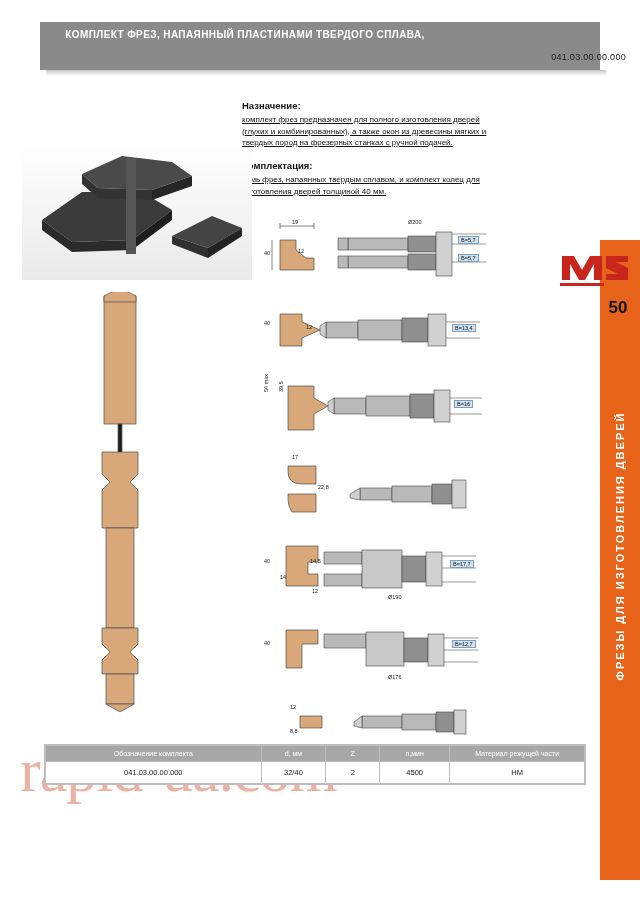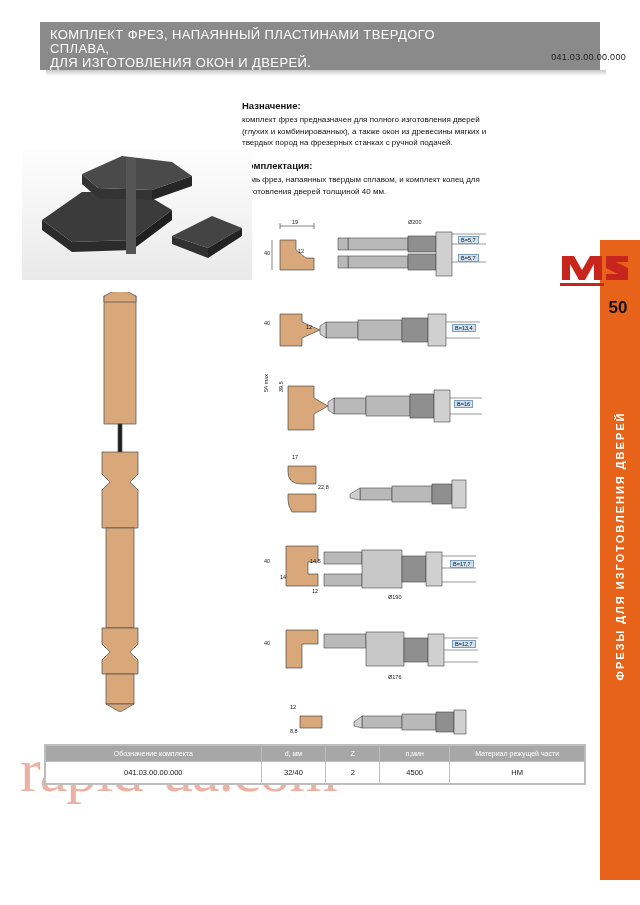--- a/index.html
+++ b/index.html
@@ -12,21 +12,21 @@
   }
   .page{position:absolute;left:0;top:0;width:640px;height:905px;background:#fff;}
 
   
   .header-bar{
     position:absolute;left:40px;top:22px;width:560px;height:48px;
     background:#8a8a8a;
   }
   .header-bar .ttl{
     position:absolute;right:160px;top:6px;width:390px;
-    text-align:left;color:#ffffff;font-size:13px;font-weight:normal;
+    text-align:center;color:#ffffff;font-size:10px;font-weight:bold;
     letter-spacing:.4px;line-height:14px;
   }
   .header-code{
     position:absolute;right:14px;top:52px;color:#222;font-size:9px;
     letter-spacing:.3px;
   }
   .header-shadow{
     position:absolute;left:46px;top:70px;width:560px;height:6px;
     background:linear-gradient(to bottom,rgba(0,0,0,.22),rgba(0,0,0,0));
   }
@@ -52,21 +52,21 @@
     position:absolute;right:6px;top:298px;width:32px;text-align:center;
     color:#111;font-size:17px;font-weight:bold;
   }
   .logo-mark{
     position:absolute;right:6px;top:250px;width:76px;height:40px;
   }
 
   
   .txt-block{position:absolute;color:#111;}
   .txt-head{font-size:9.5px;font-weight:bold;margin-bottom:3px;}
-  .txt-body{font-size:8px;line-height:11.5px;}
+  .txt-body{font-size:8px;line-height:11.5px;text-decoration:underline;}
 
   
   .photo{
     position:absolute;left:22px;top:150px;width:230px;height:130px;
     background:linear-gradient(to bottom,#fdfdfd 0%,#f2f2f2 60%,#e9e9e9 100%);
   }
 
   
   .tbl{
     position:absolute;left:44px;top:744px;width:540px;
@@ -116,21 +116,20 @@
 </style>
 </head>
 <body>
 
 <div class="page">
 
   <div class="header-left-block"></div>
   <div class="header-bar">
     <div class="ttl">
       <div>КОМПЛЕКТ ФРЕЗ, НАПАЯННЫЙ ПЛАСТИНАМИ ТВЕРДОГО СПЛАВА,</div>
-      <div>ДЛЯ ИЗГОТОВЛЕНИЯ ОКОН И ДВЕРЕЙ.</div>
     </div>
   </div>
   <div class="header-shadow"></div>
   <div class="header-code">041.03.00.00.000</div>
 
   <div class="sidebar">
     <div class="vtext">ФРЕЗЫ  ДЛЯ  ИЗГОТОВЛЕНИЯ  ДВЕРЕЙ</div>
   </div>
   <div class="page-num">50</div>
   <svg class="logo-mark" viewBox="0 0 76 40">

